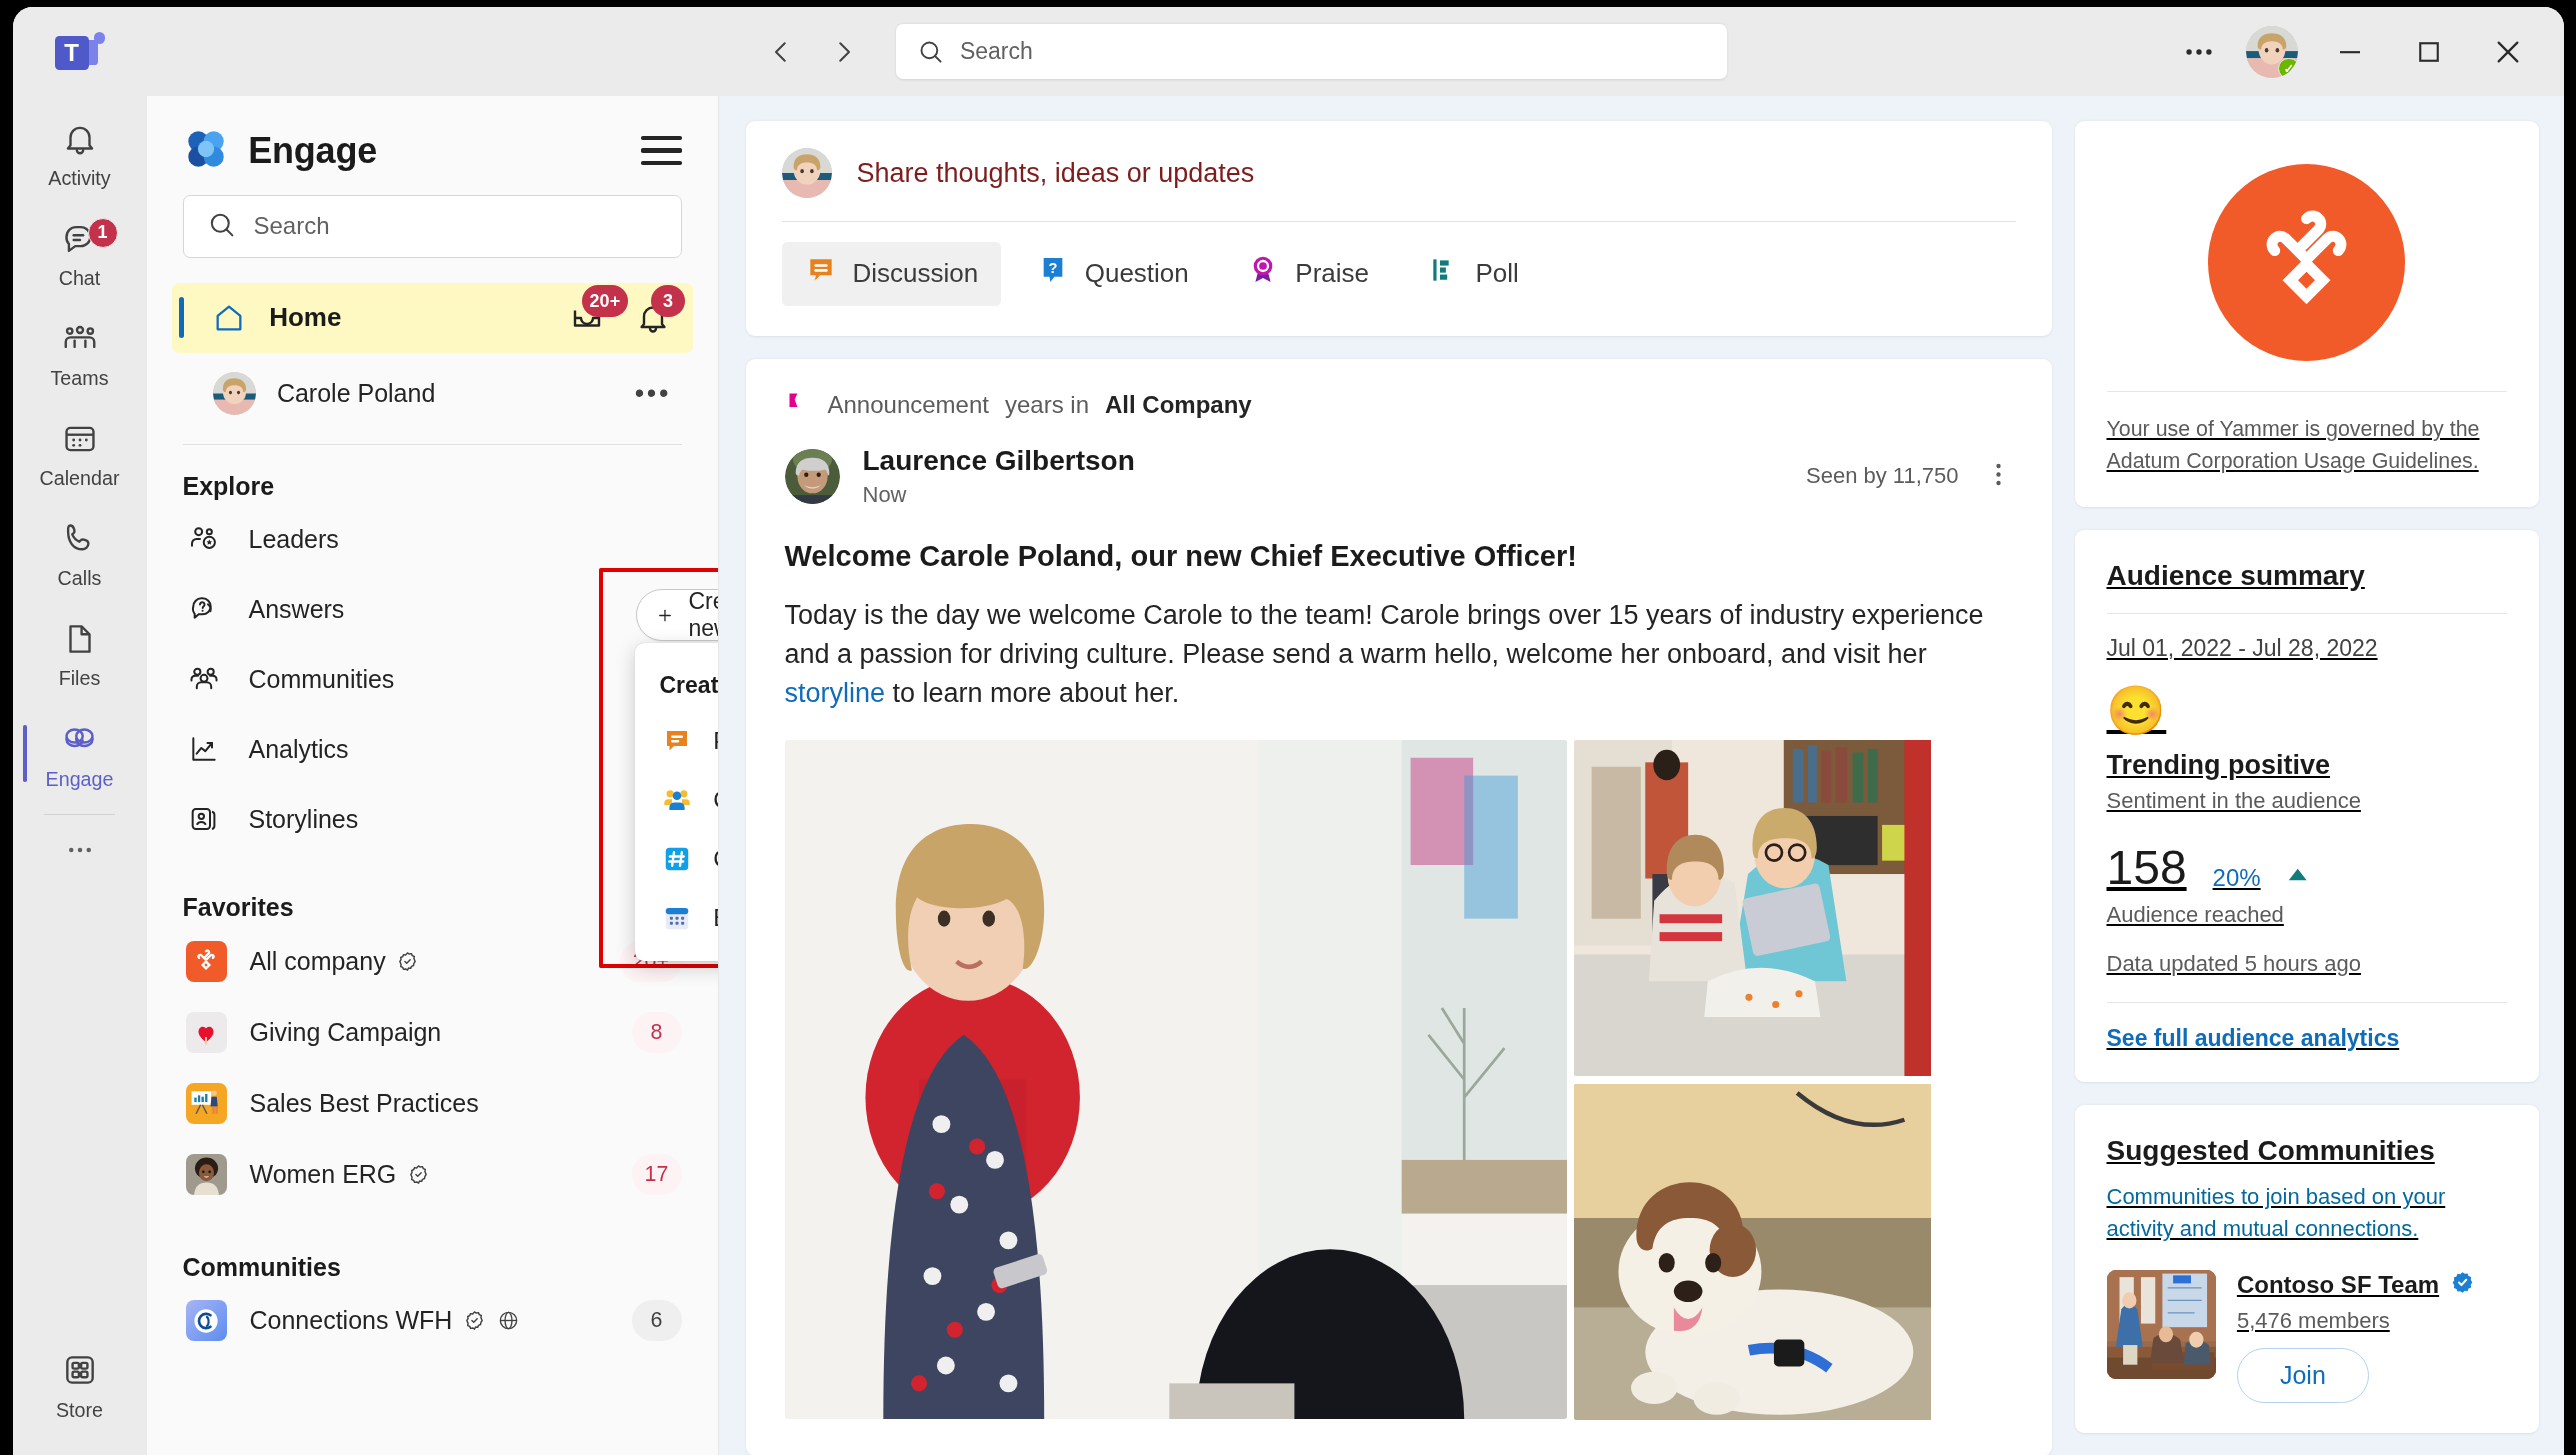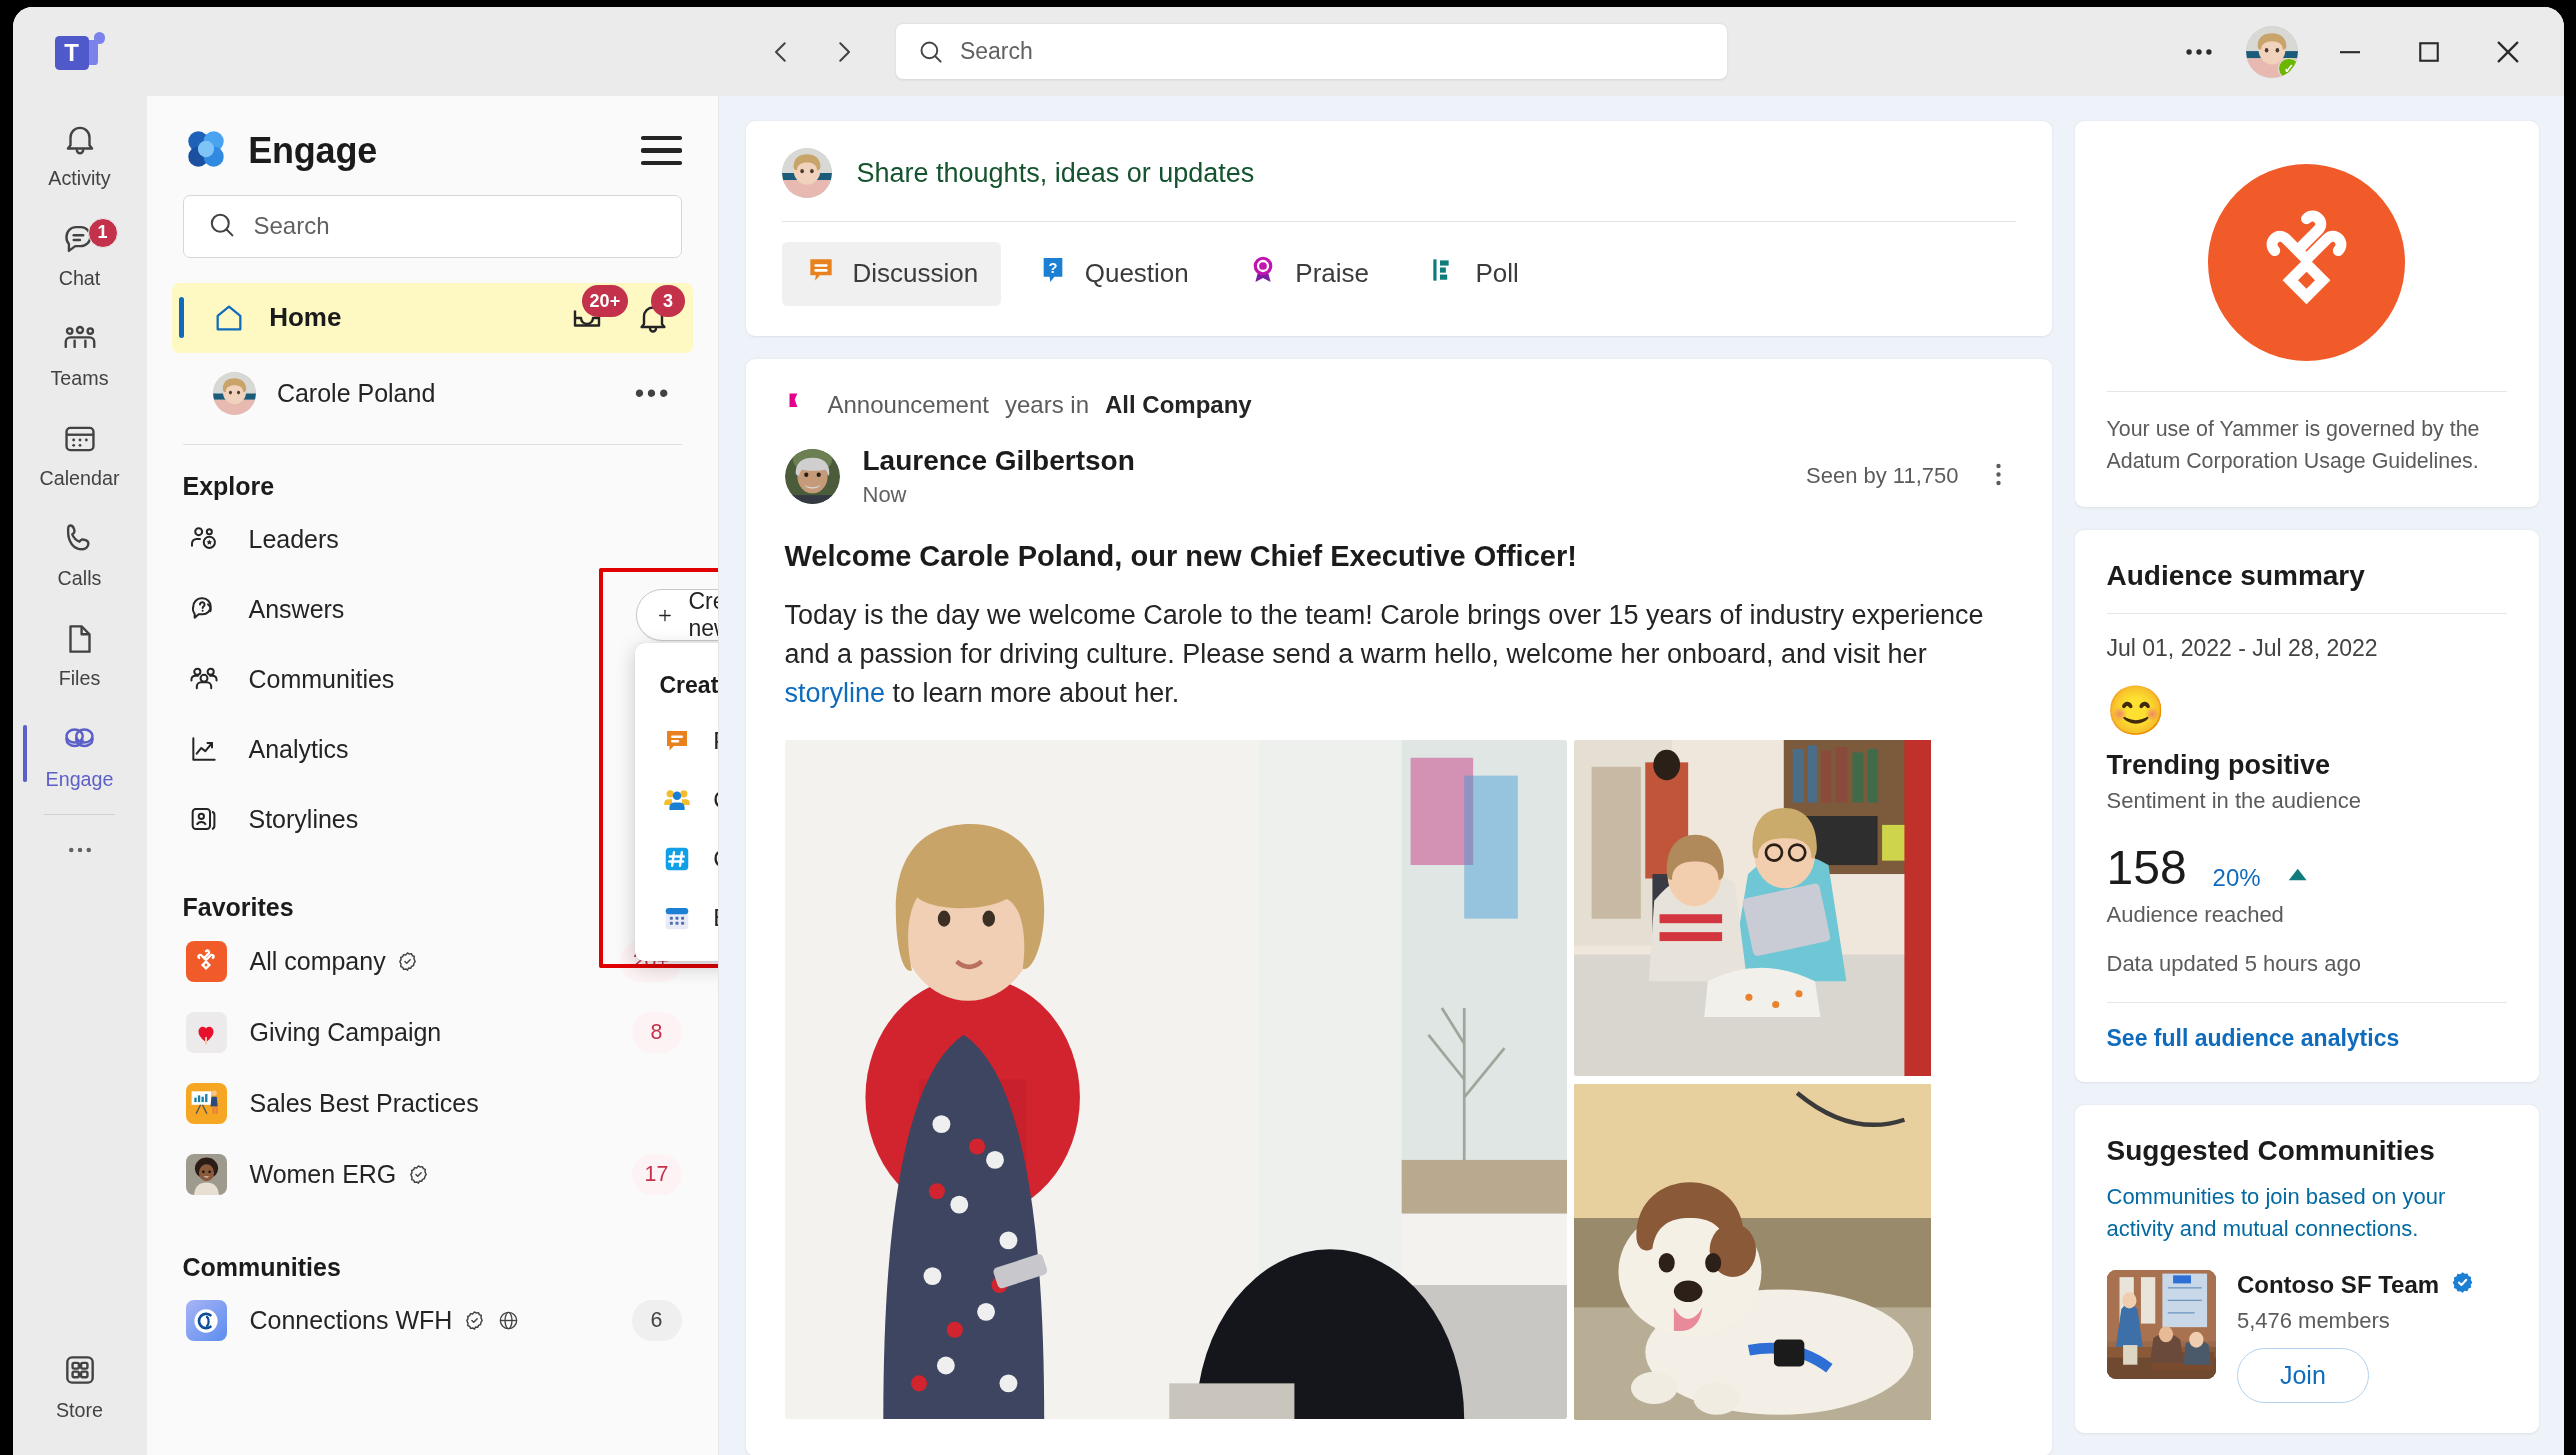--- a/index.html
+++ b/index.html
@@ -238,21 +238,21 @@
     flex:1; min-width:0;
     background:#eef3fa;
     padding: 25px 25px 0 27px;
     display:flex; gap: 23px; overflow:hidden;
   }
   .feed { flex:1; min-width:0; display:flex; flex-direction:column; gap: 23px; }
   .card { background:#fff; border-radius:9px; box-shadow: 0 0.9px 2.7px rgba(0,0,0,.08); }
 
   .composer { padding: 27px 36px 30px; }
   .comp-top { display:flex; align-items:center; gap: 25px; }
-  .comp-ph { color:#14532d; font-size:27px; }
+  .comp-ph { color:#7f1d1d; font-size:27px; }
   .comp-div { height:0.9px; background:#e3e3e3; margin: 23px 0 19.7px; }
   .comp-tabs { display:flex; gap: 12.5px; }
   .comp-tab {
     height: 64px; display:flex; align-items:center; gap:16px;
     padding: 0 23px; border-radius:5.4px; cursor:pointer;
     font-size:26px; color:#3b3b3b;
   }
   .comp-tab.sel { background:#f0f0f0; }
 
   .post { padding: 30px 39px 0; overflow:hidden; flex:1; min-height:0;}
@@ -268,21 +268,21 @@
   .post-body { font-size:27px; line-height:1.45; color:#242424; margin-top: 23px; }
   .post-body a { color:#0f6cbd; text-decoration:none; }
 
   .gallery { display:flex; gap: 7.1px; margin-top: 27px; }
   .gal-main { flex: 0 0 782px; height: 679px; border-radius:2.7px; overflow:hidden; position:relative; }
   .gal-side { display:flex; flex-direction:column; gap:7.1px; flex:1; }
   .gal-s1 { height: 336px; border-radius:2.7px; overflow:hidden; position:relative; }
   .gal-s2 { height: 336px; border-radius:2.7px; overflow:hidden; position:relative; }
 
   
-  .right { width: 464px; flex:0 0 464px; display:flex; flex-direction:column; gap: 23px; }
+  .right { width: 464px; flex:0 0 464px; display:flex; flex-direction:column; gap: 23px; text-decoration: underline; }
   .rcard { background:#fff; border-radius:9px; box-shadow:0 0.9px 2.7px rgba(0,0,0,.08); padding: 30px 32px; }
   .logo-circle {
     width: 197px; height:197px; border-radius:50%;
     background:#f15a29; margin: 12.5px auto 0;
     display:flex; align-items:center; justify-content:center;
   }
   .rdiv { height:0.9px; background:#e6e6e6; margin: 30px 0 23px; }
   .rnote { font-size: 21.4px; line-height:1.45; color:#5b5b5b; }
   .rtitle { font-size:28px; font-weight:700; color:#1b1b1b; }
   .rdate { font-size:23px; color:#424242; }

